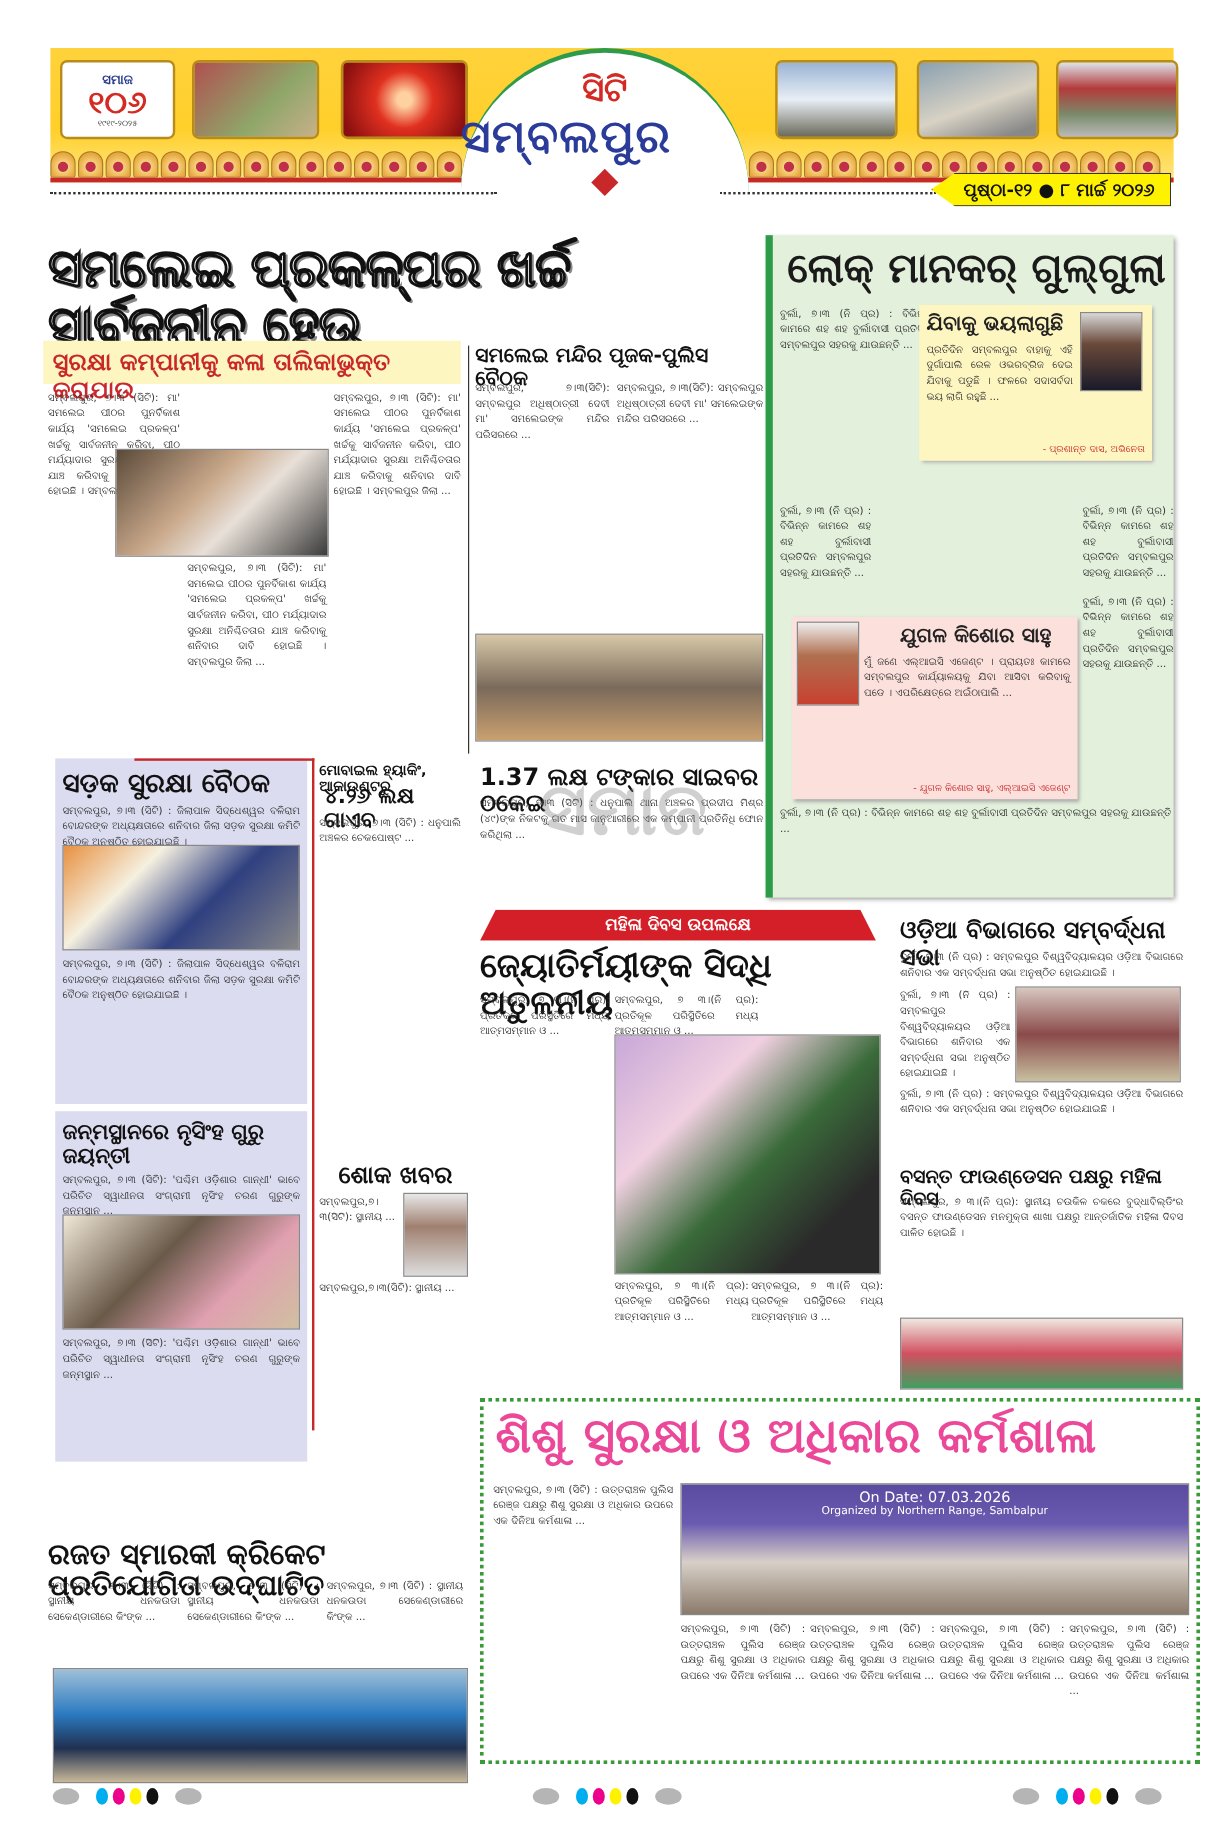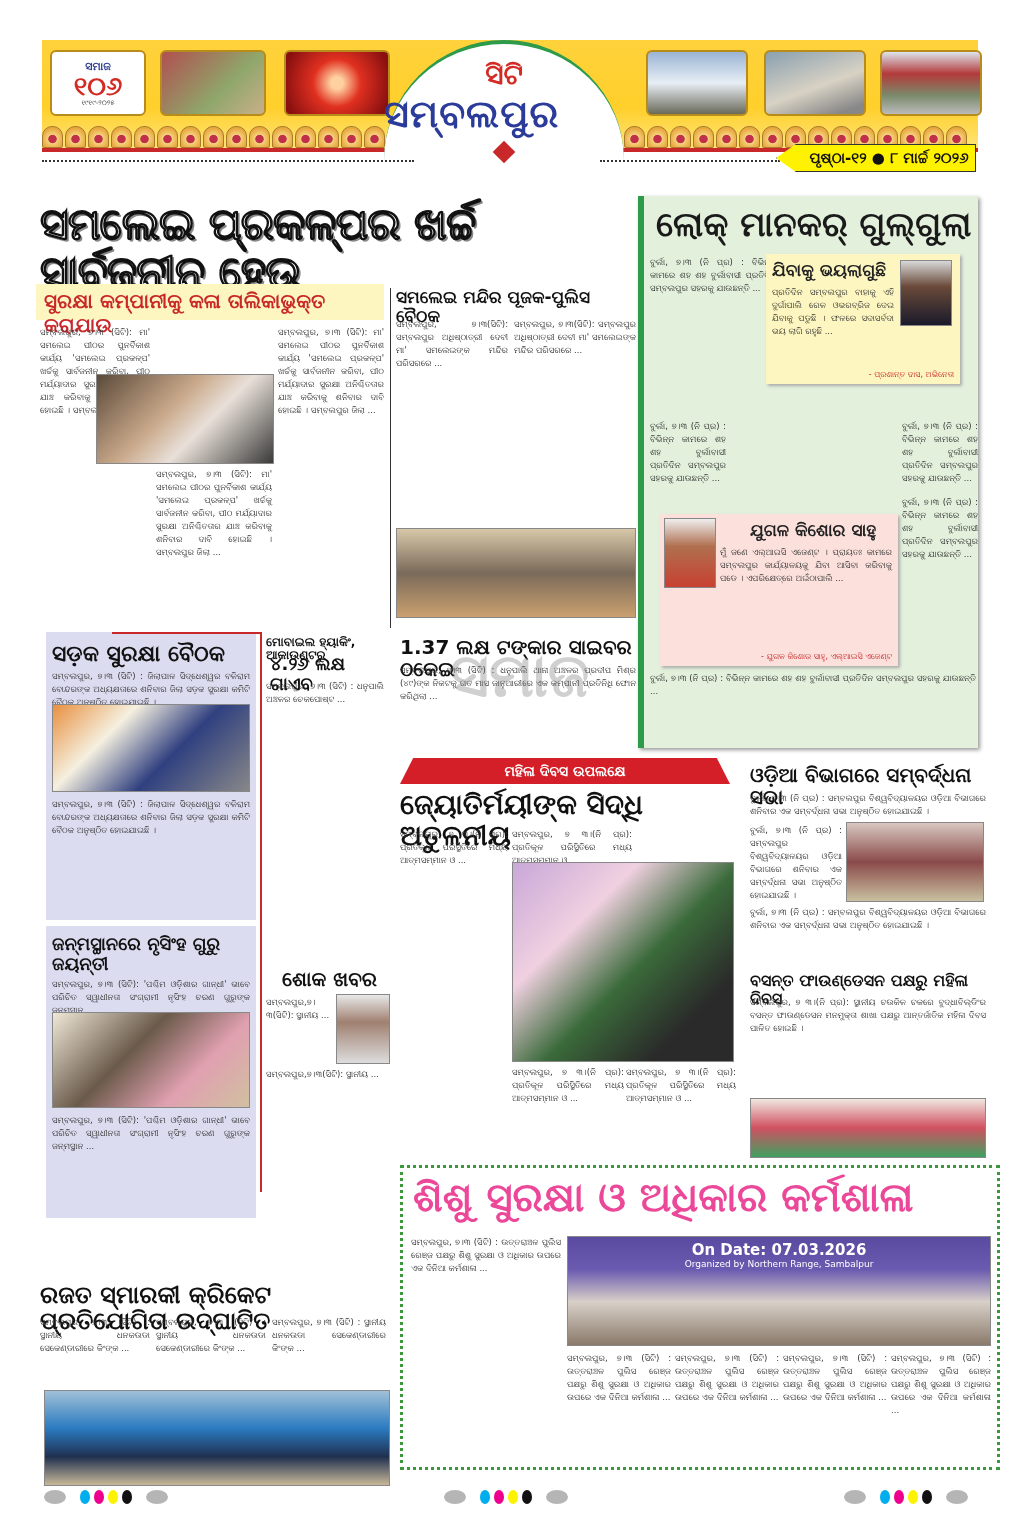--- a/index.html
+++ b/index.html
@@ -18,21 +18,21 @@
   .ph4 { left: 722px; width: 102px; background: linear-gradient(160deg,#8aa0b0,#d8d2c4 55%,#888 90%); }
   .ph5 { left: 838px; width: 102px; background: linear-gradient(180deg,#dde4ec,#b43a3a 35%,#7a8a6a 70%,#bbb); }
   .motif-row { position:absolute; top: 86px; height: 22px; display:flex; gap:2px; }
   .motif { width: 21px; height: 22px; border-radius: 10px 10px 2px 2px; background: radial-gradient(circle at 50% 60%, #c0304a 25%, #f5d07a 30%, #e8a840 70%); border:1px solid #a97a2a; }
   .red-rule { position:absolute; top: 108px; height: 4px; background: #c8282a; }
   .title-arc { left: 384px; top: 40px; width: 240px; height: 130px; background: #fff; border-radius: 120px 120px 0 0; border-top: 4px solid #2e9b4a; }
   .title-city { position:absolute; top: 14px; width:100%; text-align:center; font-size: 28px; font-weight: bold; color: #d42a24; }
   .title-name { position:absolute; top: 48px; width:100%; font-size: 38px; font-weight: bold; color: #2a3b9a; letter-spacing: 1px; }
   .title-ornament { position:absolute; left: 112px; top: 100px; width: 16px; height: 16px; background: #c8282a; transform: rotate(45deg); }
   .dotline { top: 160px; height: 2px; border-top: 2px dotted #333; }
-  .page-date { left: 776px; top: 144px; width: 200px; height: 28px; background: #fff200; border: 1px solid #333; clip-path: polygon(10% 0,100% 0,100% 100%,10% 100%,0 50%); font-size: 15px; font-weight:bold; padding-left: 26px; line-height: 26px; color:#111;text-align:center; }
+  .page-date { left: 776px; top: 144px; width: 200px; height: 28px; background: #fff200; border: 1px solid #333; clip-path: polygon(10% 0,100% 0,100% 100%,10% 100%,0 50%); font-size: 15px; font-weight:bold; padding-left: 26px; line-height: 26px; color:#111; }
 
   
   .hl { font-weight: bold; color: #111; line-height: 1.1; }
   .main-hl { left: 40px; top: 200px; width: 596px; font-size: 44px; -webkit-text-stroke: 1px #111; color:#fff; text-shadow: 2px 2px 0 #888; letter-spacing: -1px; }
   .sub-hl-yellow { left: 36px; top: 284px; width: 348px; height: 36px; background: #fdf6c0; font-size: 20px; color: #c8282a; padding: 5px 8px; font-weight: bold; }
   .sub-hl-2 { left: 396px; top: 288px; width: 240px; font-size: 17px; }
   .vdiv { width: 1px; background: #333; }
   .body-text { font-size: 8.5px; line-height: 13px; color: #333; text-align: justify; }
   .col-text { position:absolute; }
   .photo { position:absolute; border: 1px solid #888; }
@@ -196,21 +196,21 @@
 
 <div class="abs hl" style="left:282px;top:968px;width:100px;font-size:20px;">ଶୋକ ଖବର</div>
 <div class="col-text body-text" style="left:266px;top:996px;width:70px;height:60px;">ସମ୍ବଲପୁର,୭।୩(ସିଟି): ସ୍ଥାନୀୟ ...</div>
 <div class="photo" style="left:336px;top:994px;width:54px;height:70px;background:linear-gradient(180deg,#e8e8e8,#a08070 40%,#ddd);"></div>
 <div class="col-text body-text" style="left:266px;top:1068px;width:118px;height:150px;">ସମ୍ବଲପୁର,୭।୩(ସିଟି): ସ୍ଥାନୀୟ ...</div>
 
 <div class="abs cta-box">
   <div class="cta-title">ଶିଶୁ ସୁରକ୍ଷା ଓ ଅଧିକାର କର୍ମଶାଳା</div>
   <div class="col-text body-text" style="left:8px;top:68px;width:150px;height:220px;">ସମ୍ବଲପୁର, ୭।୩ (ସିଟି) : ଉତ୍ତରାଞ୍ଚଳ ପୁଲିସ ରେଞ୍ଜ ପକ୍ଷରୁ ଶିଶୁ ସୁରକ୍ଷା ଓ ଅଧିକାର ଉପରେ ଏକ ଦିନିଆ କର୍ମଶାଳା ...</div>
   <div class="photo" style="left:164px;top:68px;width:424px;height:110px;background:linear-gradient(180deg,#5a4aa0 0%,#6a5ab0 30%,#d8d0c8 60%,#8a7a6a 100%);">
-    <div style="color:#fff;font-size:15px;text-align:center;margin-top:4px;font-weight:bold;">On Date: 07.03.2026</div>
+    <div style="color:#fff;font-size:12px;text-align:center;margin-top:4px;">On Date: 07.03.2026</div>
     <div style="color:#fff;font-size:9px;text-align:center;">Organized by Northern Range, Sambalpur</div>
   </div>
   <div class="col-text body-text" style="left:164px;top:184px;width:104px;height:110px;">ସମ୍ବଲପୁର, ୭।୩ (ସିଟି) : ଉତ୍ତରାଞ୍ଚଳ ପୁଲିସ ରେଞ୍ଜ ପକ୍ଷରୁ ଶିଶୁ ସୁରକ୍ଷା ଓ ଅଧିକାର ଉପରେ ଏକ ଦିନିଆ କର୍ମଶାଳା ...</div>
   <div class="col-text body-text" style="left:272px;top:184px;width:104px;height:110px;">ସମ୍ବଲପୁର, ୭।୩ (ସିଟି) : ଉତ୍ତରାଞ୍ଚଳ ପୁଲିସ ରେଞ୍ଜ ପକ୍ଷରୁ ଶିଶୁ ସୁରକ୍ଷା ଓ ଅଧିକାର ଉପରେ ଏକ ଦିନିଆ କର୍ମଶାଳା ...</div>
   <div class="col-text body-text" style="left:380px;top:184px;width:104px;height:110px;">ସମ୍ବଲପୁର, ୭।୩ (ସିଟି) : ଉତ୍ତରାଞ୍ଚଳ ପୁଲିସ ରେଞ୍ଜ ପକ୍ଷରୁ ଶିଶୁ ସୁରକ୍ଷା ଓ ଅଧିକାର ଉପରେ ଏକ ଦିନିଆ କର୍ମଶାଳା ...</div>
   <div class="col-text body-text" style="left:488px;top:184px;width:100px;height:110px;">ସମ୍ବଲପୁର, ୭।୩ (ସିଟି) : ଉତ୍ତରାଞ୍ଚଳ ପୁଲିସ ରେଞ୍ଜ ପକ୍ଷରୁ ଶିଶୁ ସୁରକ୍ଷା ଓ ଅଧିକାର ଉପରେ ଏକ ଦିନିଆ କର୍ମଶାଳା ...</div>
 </div>
 
 <div class="abs hl" style="left:40px;top:1282px;width:350px;font-size:24px;">ରଜତ ସ୍ମାରକୀ କ୍ରିକେଟ ପ୍ରତିଯୋଗିତା ଉଦ୍‌ଘାଟିତ</div>
 <div class="col-text body-text" style="left:40px;top:1316px;width:110px;height:70px;">ସମ୍ବଲପୁର, ୭।୩ (ସିଟି) : ସ୍ଥାନୀୟ ଧନକଉଡା ସେକେଣ୍ଡାରୀରେ କିଂଙ୍କ ...</div>

